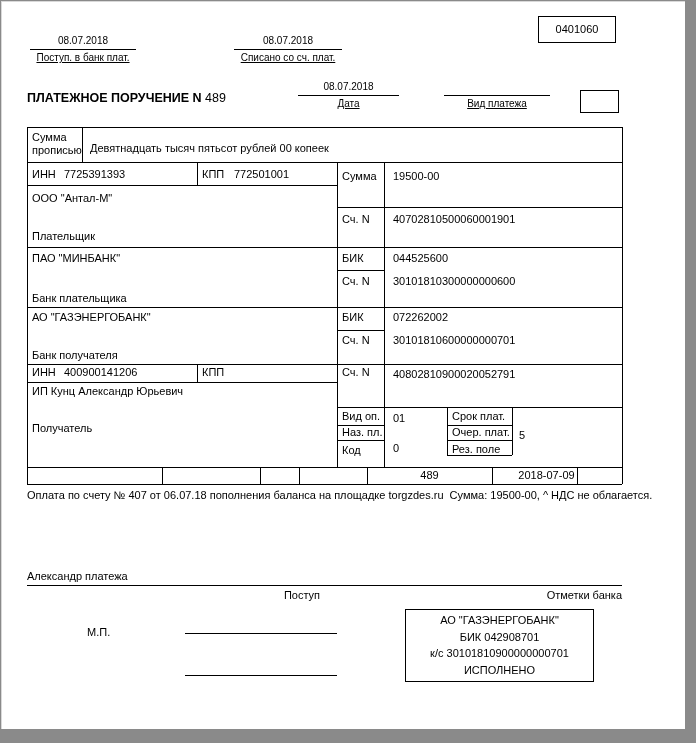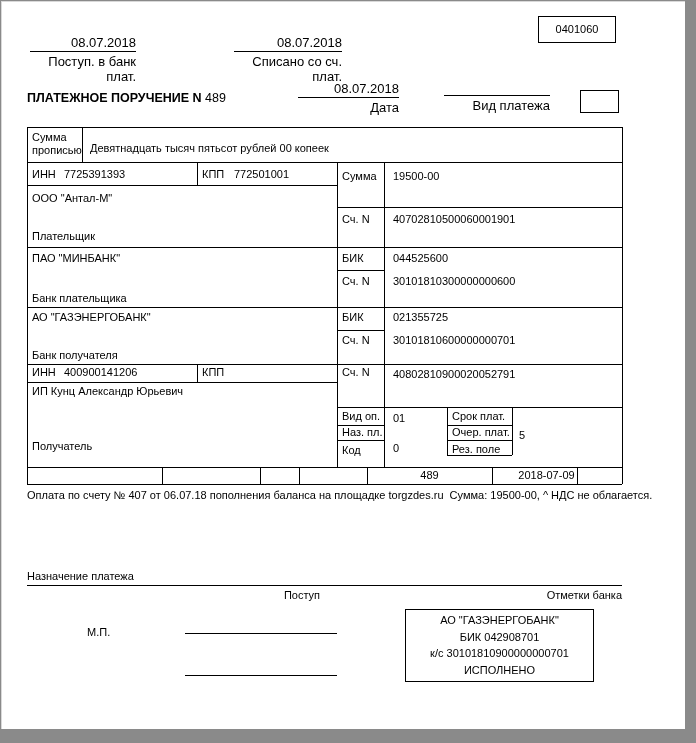--- a/index.html
+++ b/index.html
@@ -16,23 +16,23 @@
     width:683px; height:727px;
     background:#ffffff;
     border-top:1px solid #d9d9d9;
     border-left:1px solid #d9d9d9;
   }
   .t  { position:absolute; font-size:11px; line-height:13px; white-space:pre; }
   .b  { font-weight:bold; }
   .hl { position:absolute; height:1px; background:#000; }
   .vl { position:absolute; width:1px; background:#000; }
   .box { position:absolute; border:1px solid #000; }
-  .overline { position:absolute; text-align:right; font-size:13px; }
+  .overline { position:absolute; text-align:center; font-size:10px; }
   .overline .val { min-height:13px; padding-bottom:1px; border-bottom:1px solid #000; }
-  .overline .lbl { padding-top:2px; }
+  .overline .lbl { padding-top:2px;text-decoration:underline; }
   .center { text-align:center; }
   .right  { text-align:right; }
   .stamp-box {
     position:absolute; left:403px; top:607px; width:187px; height:67px;
     border:1px solid #000;
     display:flex; flex-direction:column; justify-content:space-around;
     padding:2px 0;
   }
   .stamp-box div { text-align:center; font-size:11px; line-height:13px; }
   .title { position:absolute; left:25px; top:89px; font-size:12.5px; white-space:pre; }
@@ -122,48 +122,48 @@
 
   <div class="t" style="left:30px;  top:250px;">ПАО "МИНБАНК"</div>
   <div class="t" style="left:340px; top:250px;">БИК</div>
   <div class="t" style="left:391px; top:250px;">044525600</div>
   <div class="t" style="left:340px; top:273px;">Сч. N</div>
   <div class="t" style="left:391px; top:273px;">30101810300000000600</div>
   <div class="t" style="left:30px;  top:290px;">Банк плательщика</div>
 
   <div class="t" style="left:30px;  top:309px;">АО "ГАЗЭНЕРГОБАНК"</div>
   <div class="t" style="left:340px; top:309px;">БИК</div>
-  <div class="t" style="left:391px; top:309px;">021355725</div>
+  <div class="t" style="left:391px; top:309px;">072262002</div>
   <div class="t" style="left:340px; top:332px;">Сч. N</div>
   <div class="t" style="left:391px; top:332px;">30101810600000000701</div>
   <div class="t" style="left:30px;  top:347px;">Банк получателя</div>
 
   <div class="t" style="left:30px;  top:364px;">ИНН</div>
   <div class="t" style="left:62px;  top:364px;">400900141206</div>
   <div class="t" style="left:200px; top:364px;">КПП</div>
   <div class="t" style="left:340px; top:364px;">Сч. N</div>
   <div class="t" style="left:391px; top:366px;">40802810900020052791</div>
   <div class="t" style="left:30px;  top:383px;">ИП Кунц Александр Юрьевич</div>
-  <div class="t" style="left:30px;  top:438px;">Получатель</div>
+  <div class="t" style="left:30px;  top:420px;">Получатель</div>
 
   <div class="t" style="left:340px; top:408px;">Вид оп.</div>
   <div class="t" style="left:391px; top:410px;">01</div>
   <div class="t" style="left:340px; top:424px;">Наз. пл.</div>
   <div class="t" style="left:340px; top:442px;">Код</div>
   <div class="t" style="left:391px; top:440px;">0</div>
   <div class="t" style="left:450px; top:408px;text-align:right;">Срок плат.</div>
   <div class="t" style="left:450px; top:424px;">Очер. плат.</div>
   <div class="t" style="left:517px; top:427px;">5</div>
   <div class="t" style="left:450px; top:441px;">Рез. поле</div>
 
   <div class="t center" style="left:365px; top:467px; width:125px;">489</div>
   <div class="t center" style="left:490px; top:467px; width:85px;padding-left:12px;">2018-07-09</div>
 
   <div class="t" style="left:25px; top:487px;">Оплата по счету № 407 от 06.07.18 пополнения баланса на площадке torgzdes.ru  Сумма: 19500-00, ^ НДС не облагается.</div>
-  <div class="t" style="left:25px; top:568px;">Назначение платежа</div>
+  <div class="t" style="left:25px; top:568px;">Александр платежа</div>
   <div class="hl" style="left:25px; top:583px; width:595px;"></div>
 
   <div class="t center" style="left:235px; top:587px; width:130px;">Поступ</div>
   <div class="t right" style="left:500px; top:587px; width:120px;">Отметки банка</div>
   <div class="t" style="left:85px; top:624px;">М.П.</div>
 
   <div class="hl" style="left:183px; top:631px; width:152px;"></div>
   <div class="hl" style="left:183px; top:673px; width:152px;"></div>
 
   <div class="stamp-box">

